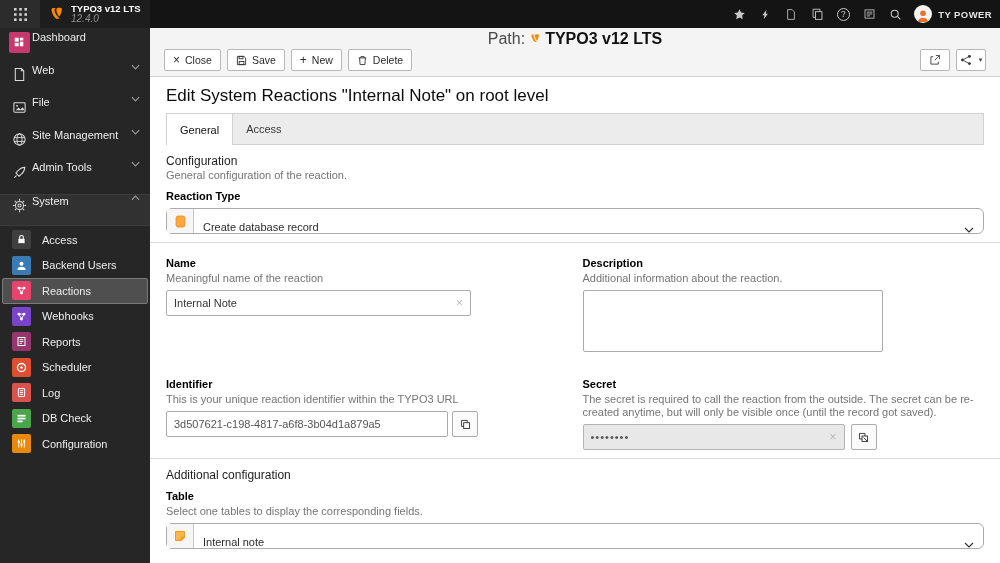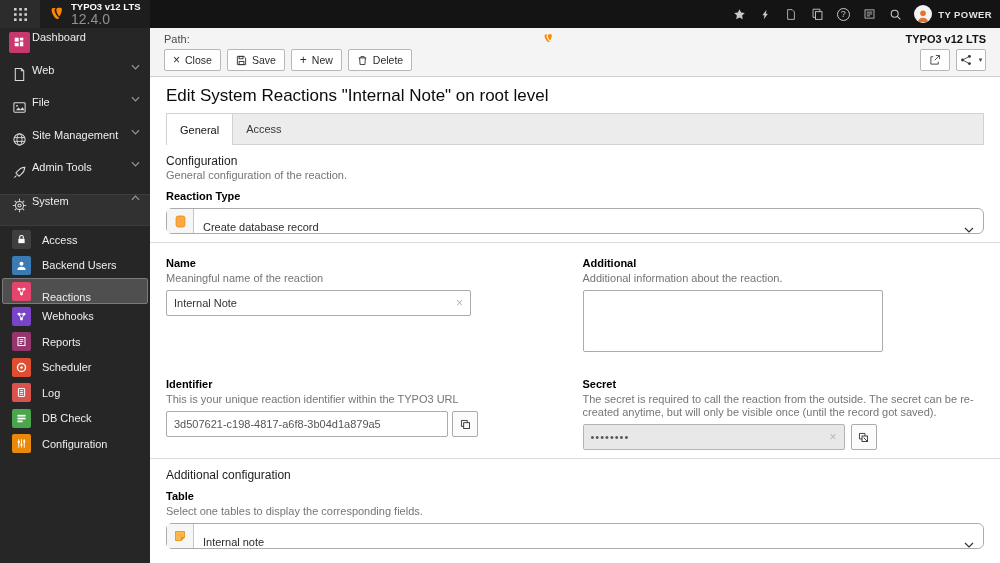--- a/index.html
+++ b/index.html
@@ -6,45 +6,45 @@
   html,body { width:1000px; height:563px; overflow:hidden; }
   body { font-family:"Liberation Sans", sans-serif; background:#fff; color:#333; }
   svg { display:block; }
 
   
   .topbar { position:absolute; left:0; top:0; width:1000px; height:28px; background:#141414; display:flex; align-items:stretch; z-index:30; }
   .tb-toggle { width:40px; background:#2c2c2c; display:flex; align-items:center; justify-content:center; cursor:pointer; }
   .tb-brand { width:110px; background:#1d1d1d; display:flex; align-items:center; gap:6px; padding-left:8px; }
   .brand-text { line-height:1.05; }
   .brand-title { font-size:9.5px; font-weight:bold; color:#fff; white-space:nowrap; }
-  .brand-version { font-size:14px; color:#919191; }
+  .brand-version { font-size:10px; color:#919191;font-style:italic; }
   .tb-right { margin-left:auto; display:flex; align-items:center; padding-right:8px; }
   .tb-icon { width:26px; height:28px; display:flex; align-items:center; justify-content:center; color:#c9c9c9; cursor:pointer; }
   .help-circle { width:13px; height:13px; border:1px solid #c9c9c9; border-radius:50%; font-size:9px; display:flex; align-items:center; justify-content:center; }
   .tb-user { display:flex; align-items:center; gap:6px; margin-left:6px; cursor:pointer; }
   .avatar { width:18px; height:18px; border-radius:50%; background:#f4f4f4; overflow:hidden; display:flex; align-items:flex-end; justify-content:center; }
   .tb-username { font-size:9.5px; font-weight:bold; color:#e3e3e3; letter-spacing:.4px; }
 
   
   .sidebar { position:absolute; left:0; top:28px; width:150px; height:535px; background:#262626; z-index:20; padding-top:3px; }
   .nav-item { height:32.5px; display:flex; align-items:flex-start; gap:2px; padding:0 8px; font-size:11px; color:#ededed; position:relative; cursor:pointer; }
   .nav-item .chev { position:absolute; right:10px; }
   .nav-item.expanded { background:#313131; border-top:1px solid #3c3c3c; border-bottom:1px solid #3c3c3c; }
   .icon-box { width:22px; height:22px; display:flex; align-items:center; justify-content:center; flex:none; }
   .tile { border-radius:2px; display:flex; align-items:center; justify-content:center; }
   .tile-lg { width:21px; height:21px; }
   .tile-sm { width:19px; height:19px; }
   .subnav { padding-top:1px; }
   .sub-item { height:25.5px; display:flex; align-items:center; gap:10px; padding:0 6px 0 7px; margin:0 2px; font-size:11px; color:#ededed; cursor:pointer; border:1px solid transparent; border-radius:2px; }
-  .sub-item.active { background:#4f4f4f; border-color:#7a7a7a;align-items:flex-end; }
+  .sub-item.active { background:#4f4f4f; border-color:#7a7a7a; }
 
   
   .main { position:absolute; left:150px; top:28px; width:850px; height:535px; background:#fff; overflow:hidden; }
   .docheader { background:#f4f4f4; border-bottom:1px solid #cfcfcf; padding:3px 14px 5px; }
-  .path-row { display:flex; justify-content:space-between; align-items:center; gap:4px; height:15px; font-size:11px; color:#4a4a4a; }
+  .path-row { display:flex; justify-content:center; align-items:center; gap:4px; height:15px; font-size:16px; color:#4a4a4a; }
   .path-value { font-weight:bold; color:#111; }
   .btn-row { display:flex; align-items:center; margin-top:3px; }
   .btn { display:inline-flex; align-items:center; gap:5px; height:22px; padding:0 8px; background:#fff; border:1px solid #b7b7b7; border-radius:2px; font-size:10.5px; color:#2b2b2b; margin-right:6px; cursor:pointer; }
   .btn .glyph { font-size:12px; line-height:1; }
   .btn-icon { width:30px; justify-content:center; margin-right:0; }
   .btn-group-right { margin-left:auto; display:flex; gap:6px; }
   .caret { font-size:7px; color:#444; margin-left:2px; }
 
   .content { padding:0 16px; }
   .page-title { margin-top:9px; font-size:17px; font-weight:500; color:#0c0c0c; line-height:20px; }
@@ -479,21 +479,21 @@
     <div class="grid2 row2">
       <div>
         <div class="field-label">Name</div>
         <div class="field-desc">Meaningful name of the reaction</div>
         <div class="input-wrap wrap-name">
           <input type="text" value="Internal Note" style="">
           <span class="clear-x">×</span>
         </div>
       </div>
       <div>
-        <div class="field-label">Additional</div>
+        <div class="field-label">Description</div>
         <div class="field-desc">Additional information about the reaction.</div>
         <textarea class="desc-area" style=""></textarea>
       </div>
     </div>
 
     <div class="grid2 row-gap">
       <div>
         <div class="field-label">Identifier</div>
         <div class="field-desc">This is your unique reaction identifier within the TYPO3 URL</div>
         <div class="inline-ctl">

